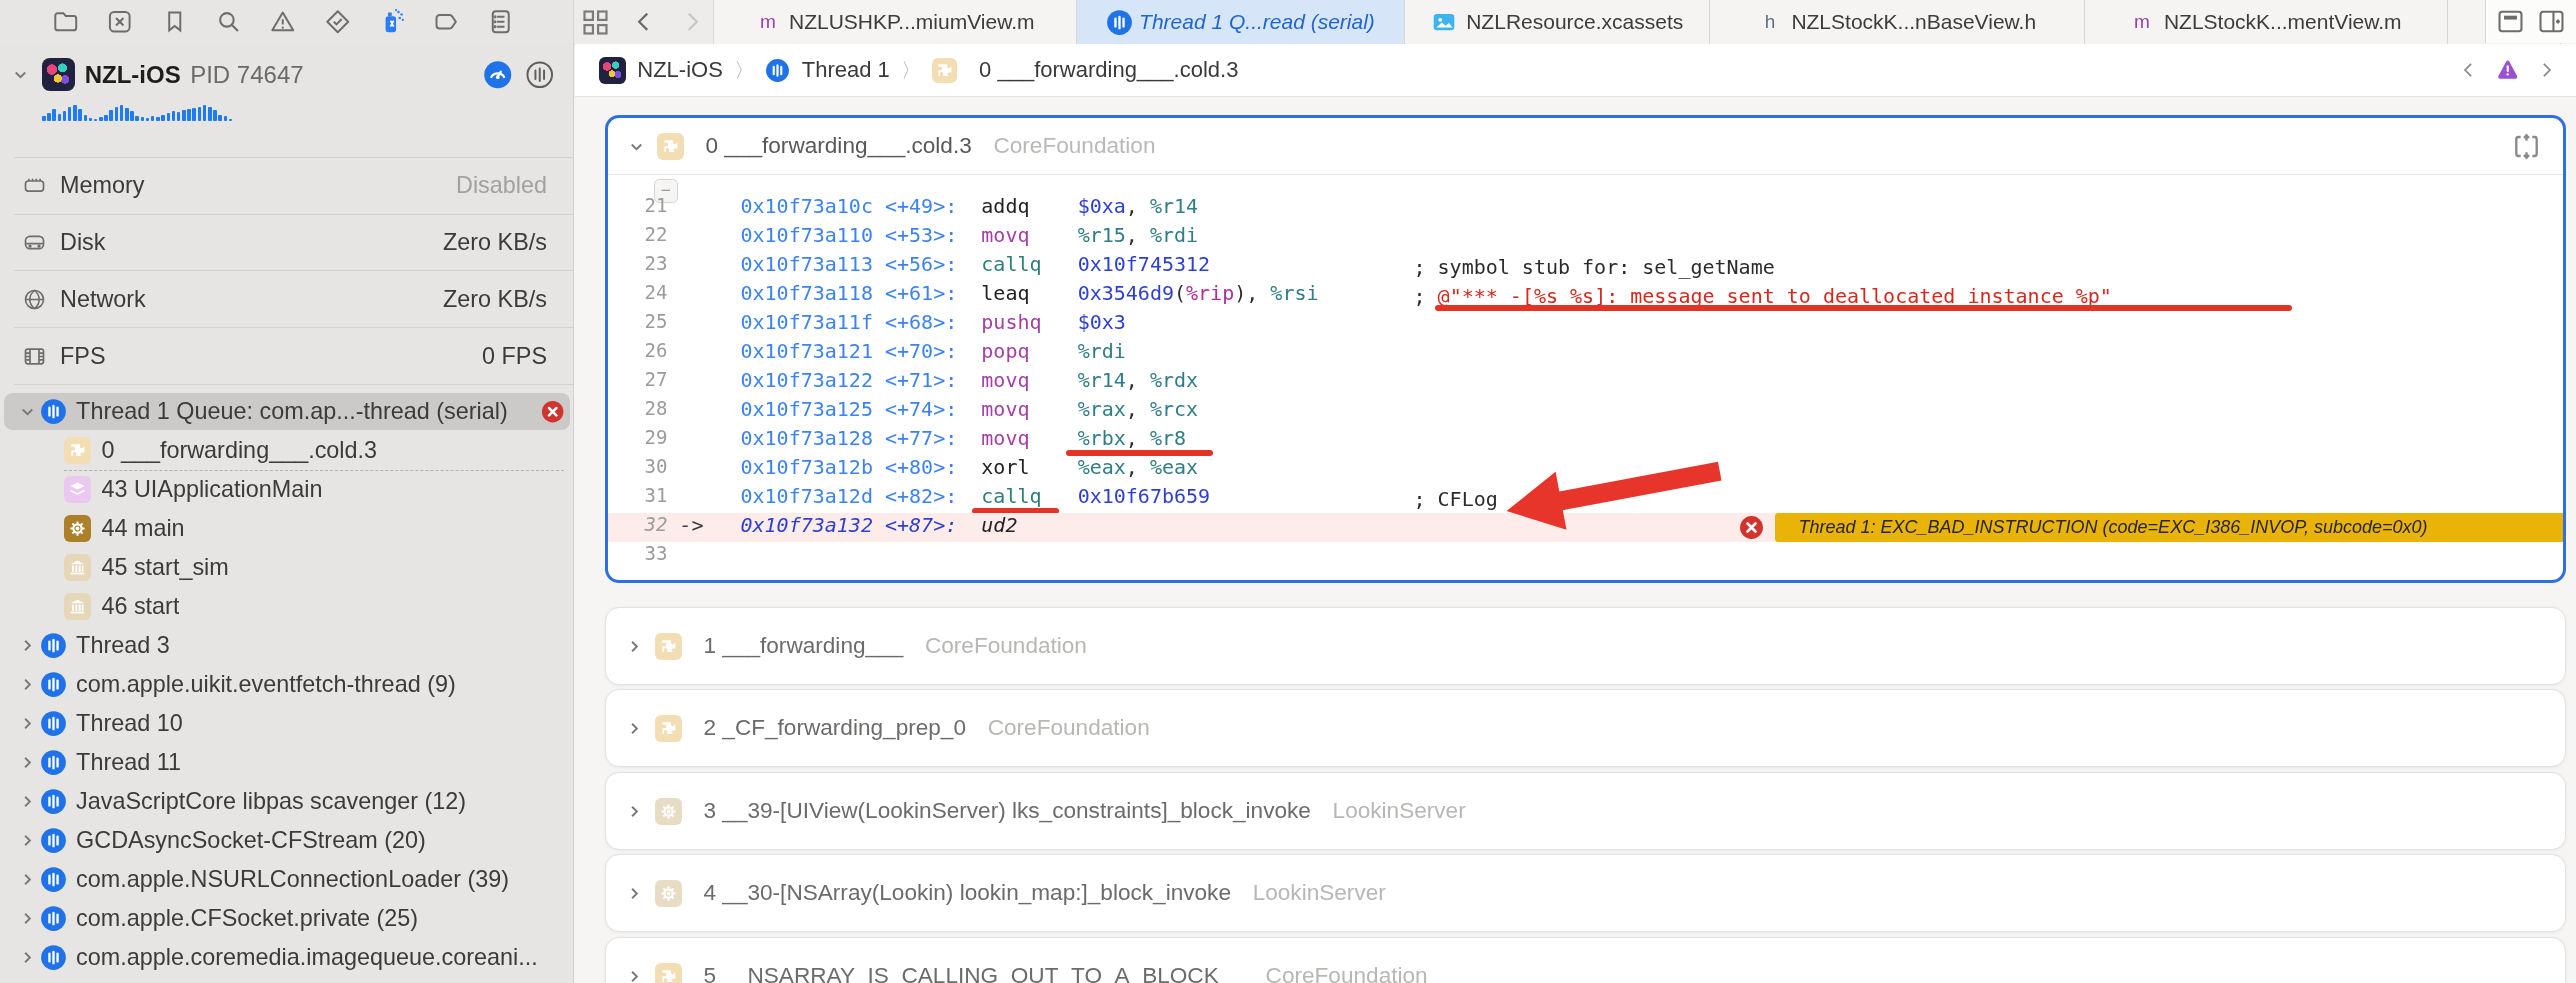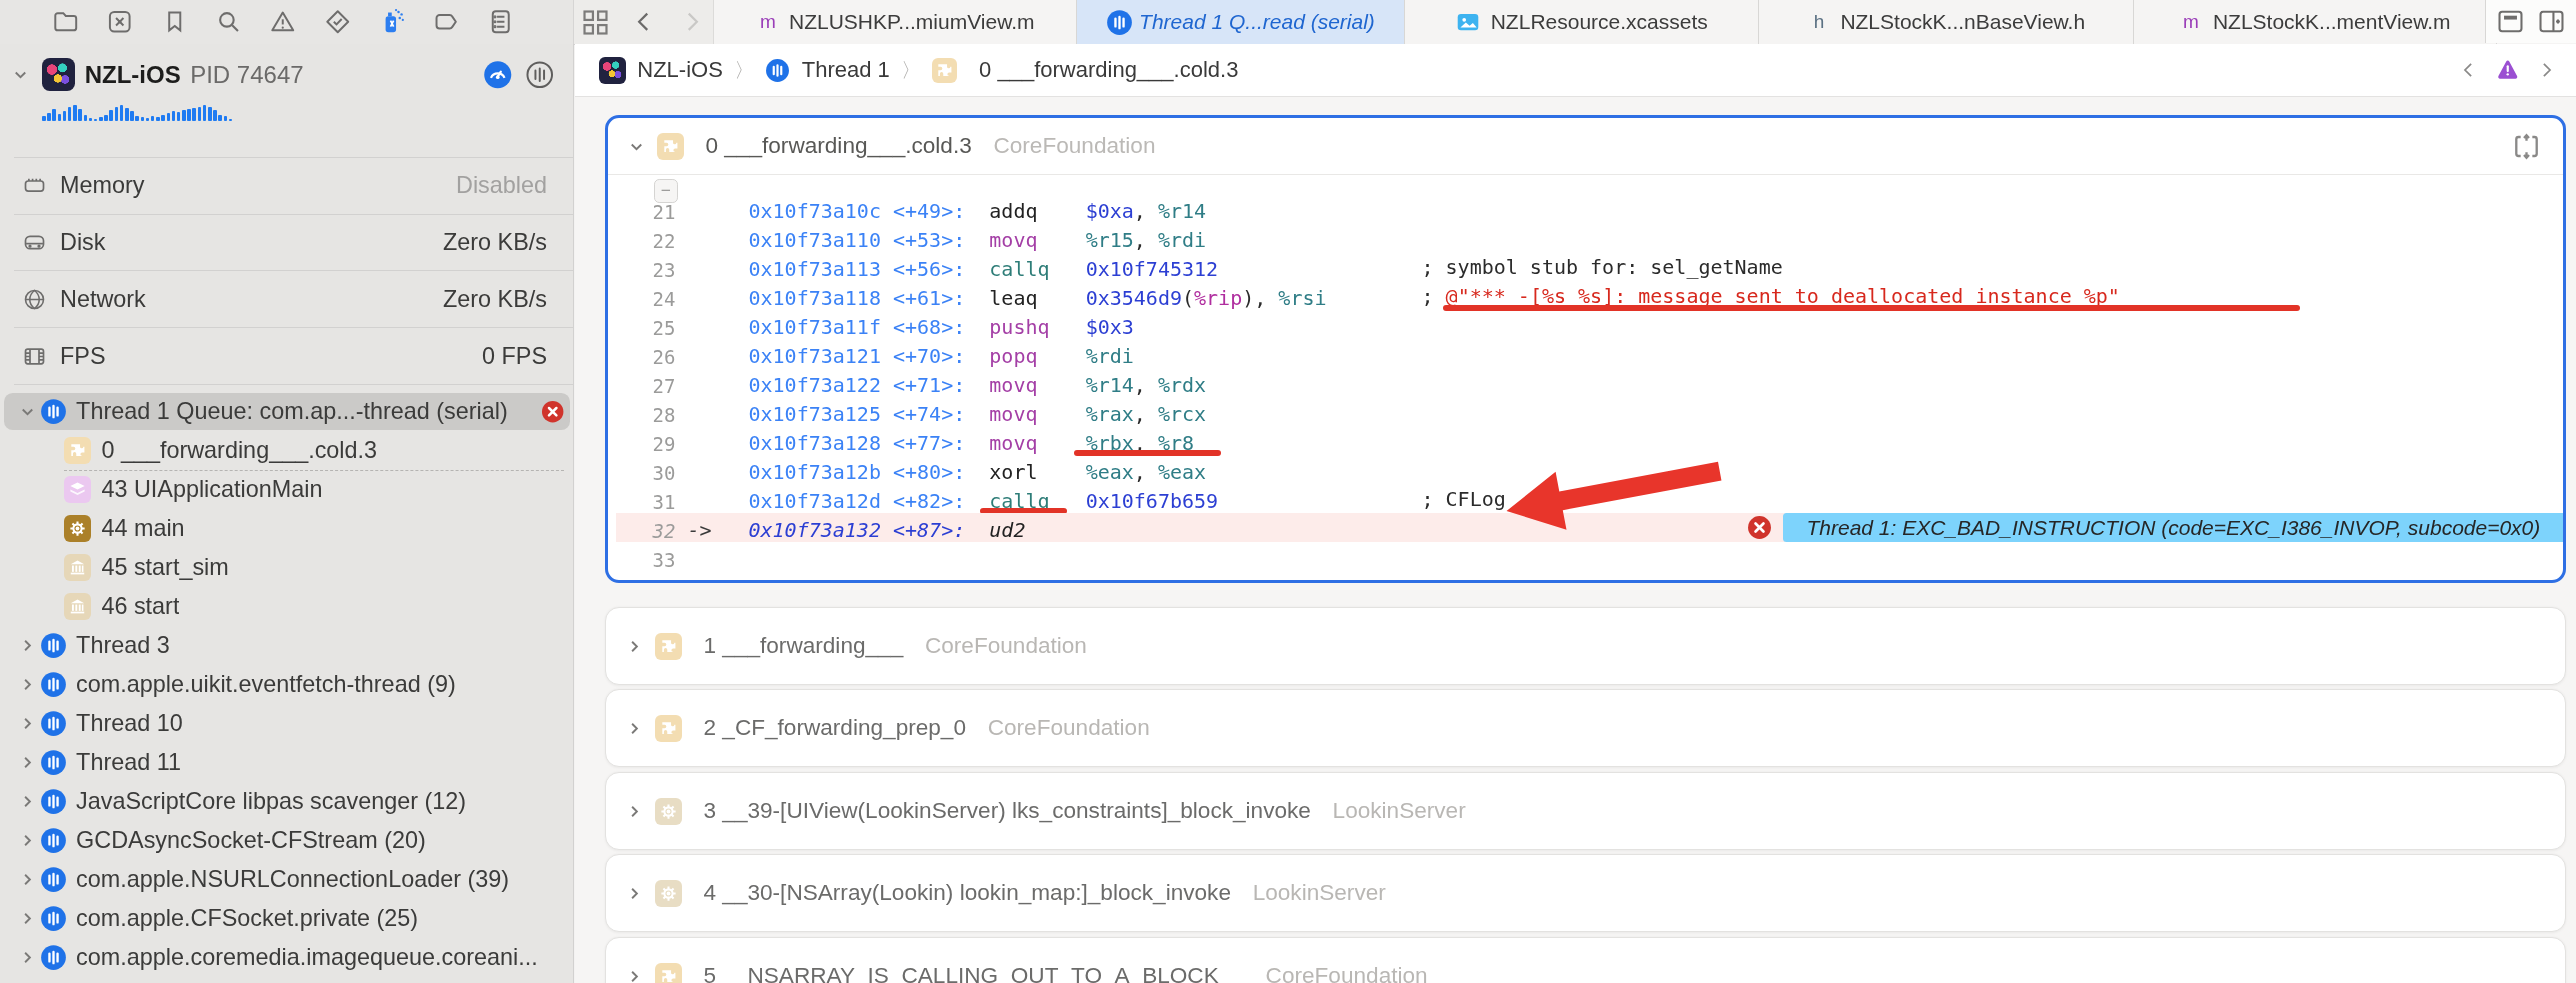--- a/index.html
+++ b/index.html
@@ -74,34 +74,34 @@
   #card0-head{height:56px;display:flex;align-items:center;padding:0 19px;gap:11.3px;
               border-bottom:0.9px solid #e9e8e6;font-size:22.6px;}
   #card0-title{color:#585856;}
   #card0-lib{color:#bbb9b6;margin-left:10.4px;}
   #card0-expand{margin-left:auto;}
   #code{position:relative;font-family:"DejaVu Sans Mono",monospace;font-size:20px;
         padding-top:19px;height:386px;}
   #foldbox{position:absolute;left:46px;top:3.5px;width:22.6px;height:22.6px;border:0.9px solid #d5d4d2;
            background:#f6f5f4;border-radius:5.2px;color:#9a9998;font-size:17.3px;line-height:21px;
            text-align:center;font-family:"Liberation Sans",sans-serif;}
-  .cl{position:relative;height:29px;display:flex;align-items:flex-end;white-space:pre;margin-left:8px;}
+  .cl{position:relative;height:29px;display:flex;align-items:flex-start;white-space:pre;}
   .cl.current{background:#fdecea;font-style:italic;}
   .ln{width:60px;text-align:right;color:#9b9b9a;font-size:19px;flex:none;}
   .mk{width:73px;padding-left:12px;color:#3a3a3a;flex:none;box-sizing:border-box;}
   .c-addr{color:#3b82f6;} .c-cur{color:#2c3fd3;}
   .c-mn-k{color:#222222;} .c-mn-p{color:#a43fa6;} .c-mn-t{color:#2e7d78;}
   .c-imm{color:#2c3fd3;} .c-reg{color:#2f7d86;} .c-rip{color:#b02e9f;} .c-pln{color:#2b2b2b;}
   .cm{position:absolute;left:806px;top:0;height:100%;display:flex;align-items:center;color:#2b2b2b;}
   .c-red{color:#d7281d;}
   .redbar{position:absolute;height:6px;border-radius:3.5px;background:#e23327;bottom:-0.9px;}
   #crash-circ{position:absolute;left:1131px;top:1.7px;}
-  #crash-strip{position:absolute;left:1167px;right:0;top:0;height:29px;background:#7dd3fc;
+  #crash-strip{position:absolute;left:1167px;right:0;top:0;height:29px;background:#eab308;
       border-top-left-radius:3.5px;border-bottom-left-radius:3.5px;display:flex;align-items:center;
-      padding-left:24px;font-family:"Liberation Sans",sans-serif;font-size:21px;color:#262626;}
+      padding-left:24px;font-family:"Liberation Sans",sans-serif;font-size:18px;color:#262626;}
   #red-arrow{position:absolute;left:893px;top:284px;}
   .fcard{height:78px;border:0.9px solid #e3e2e0;border-radius:14px;display:flex;align-items:center;
          padding:0 19px;gap:11.3px;font-size:22.6px;box-shadow:0 0.9px 2.6px rgba(0,0,0,0.05);}
   .fcard .ftitle{color:#6b6b6a;}
   .fcard .flib{color:#b9b7b4;margin-left:10.4px;}
 </style>
 </head>
 <body>
 
 <div id="topbar">
@@ -204,21 +204,21 @@
         <span class="ticon">
           <svg width="27" height="27" viewBox="0 0 24 24">
             <circle cx="12" cy="12" r="11" fill="#1f72e8"></circle>
             <g stroke="#fff" stroke-width="2.1" stroke-linecap="round">
               <path d="M8.4 8.5v7M12 7v10M15.6 8.5v7"></path>
             </g>
           </svg>
         </span>
         <span>Thread 1 Q...read (serial)</span>
       </div>
-      <div class="tab" style="width: 354px;">
+      <div class="tab" style="width: 305px;">
         <span class="ticon">
           <svg width="26" height="26" viewBox="0 0 24 24">
             <rect x="2.5" y="4.5" width="19" height="15" rx="3" fill="#3db3f0"></rect>
             <circle cx="8.5" cy="10" r="1.7" fill="#fff"></circle>
             <path d="M5 17l5-4.5 3.5 3 3-2.5 3.5 4z" fill="#fff"></path>
           </svg>
         </span>
         <span>NZLResource.xcassets</span>
       </div>
       <div class="tab" style="width: 375px;">

